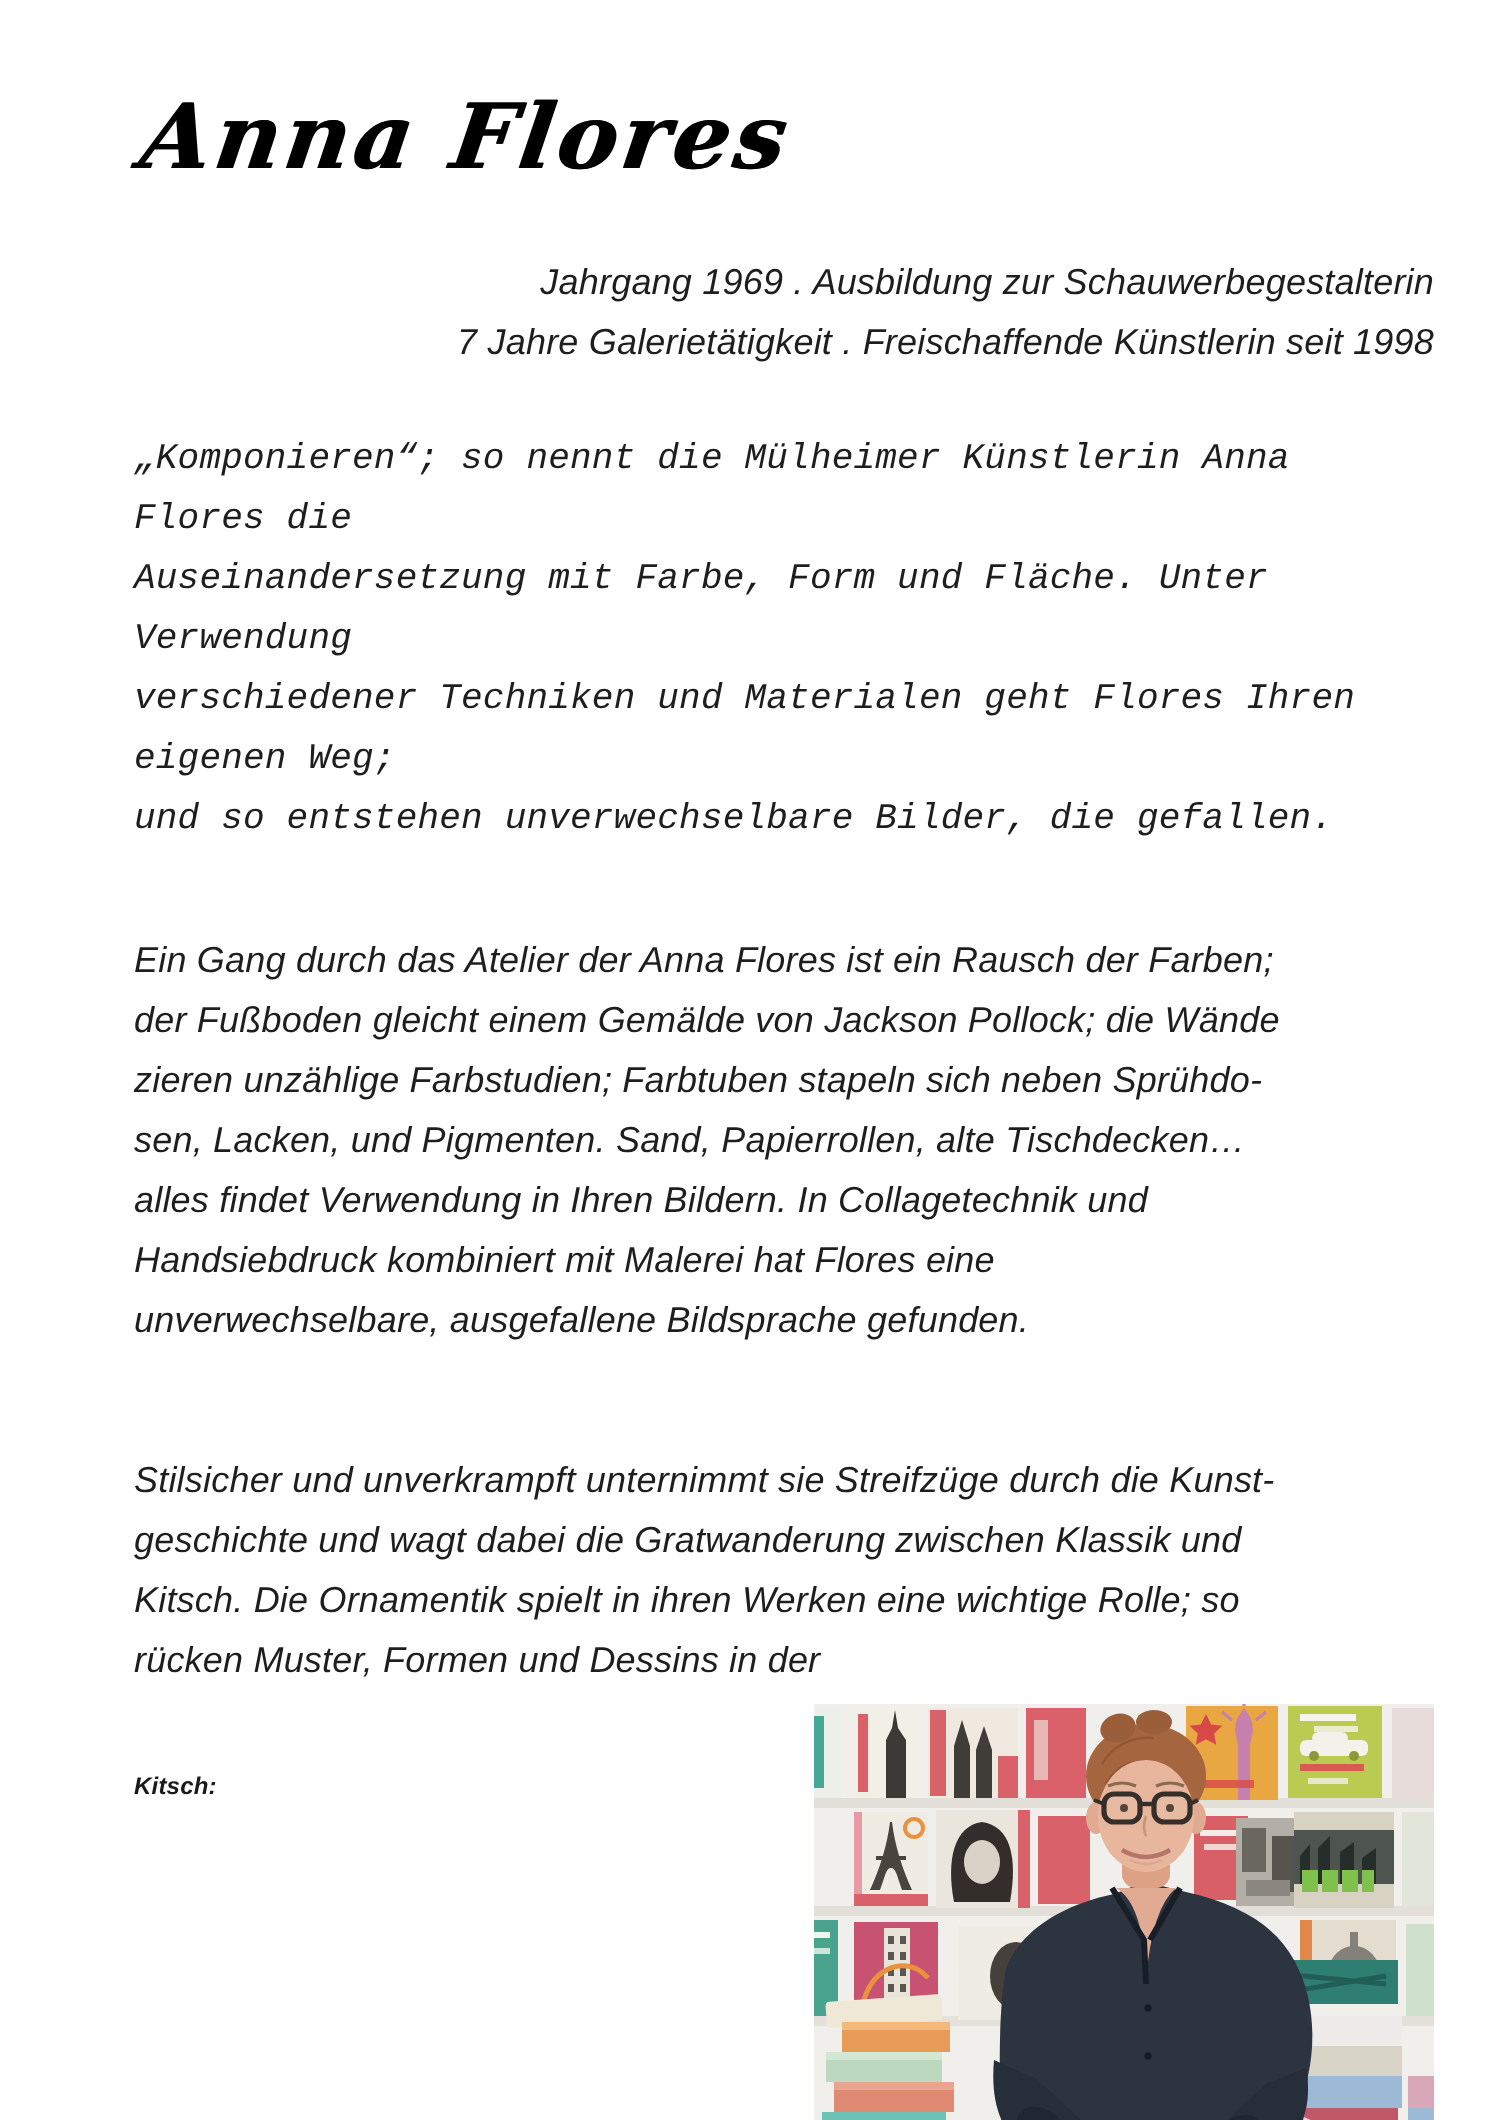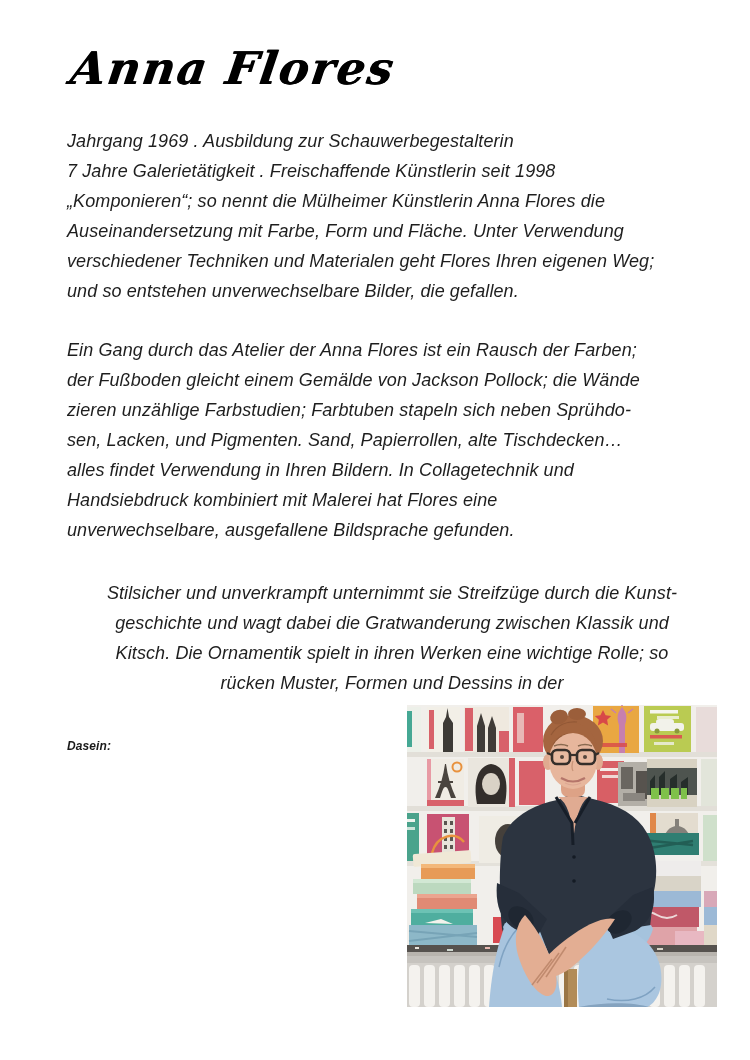--- a/index.html
+++ b/index.html
@@ -14,24 +14,24 @@
     font-size:45px;line-height:54px;letter-spacing:2px;
     transform:skewX(-8deg);transform-origin:left bottom;
     text-shadow:0.6px 0 0 #000;
     white-space:nowrap;
   }
   .body-text{
     margin:0;color:#1e1e1e;
     font-style:italic;font-size:18px;line-height:30px;
     letter-spacing:0.1px;white-space:pre-line;
   }
-  .intro{margin-top:30px;}
-  .para1{}
-  .para2{margin-top:29px;font-style:italic;}
-  .para3{margin-top:33px;text-align:center;}
+  .intro{margin-top:30px;text-align:right;}
+  .para1{margin-top:29px;font-family:Liberation Mono, monospace;}
+  .para2{margin-top:40px;font-style:italic;}
+  .para3{margin-top:50px;}
   .wrap-row{display:flex;align-items:flex-start;}
   .left-col{flex:0 0 340px;width:340px;}
   .sources{
     margin-top:20px;color:#1a1a1a;
     font-style:italic;font-weight:700;font-size:12px;line-height:19px;
     white-space:pre-line;letter-spacing:0.1px;
   }
   .photo{
     flex:0 0 310px;width:310px;height:302px;margin-top:7px;
     overflow:hidden;background:#f1efeb;
@@ -62,21 +62,21 @@
 unverwechselbare, ausgefallene Bildsprache gefunden.</p>
 
   <p class="body-text para3">Stilsicher und unverkrampft unternimmt sie Streifzüge durch die Kunst-
 geschichte und wagt dabei die Gratwanderung zwischen Klassik und
 Kitsch. Die Ornamentik spielt in ihren Werken eine wichtige Rolle; so
 rücken Muster, Formen und Dessins in der</p>
 
   <div class="wrap-row">
     <div class="left-col">
       <div class="sources">
-        <div>Dasein:</div>
+        <div>Kitsch:</div>
       </div>
     </div>
 
     <div class="photo" title="Anna Flores seated in her studio in front of a wall of colorful collage artworks, stacks of painted boxes and a radiator">
       <svg viewBox="0 0 310 302" width="310" height="302">
 
         <rect x="0" y="0" width="310" height="302" fill="#f1efeb"></rect>
 
         <rect x="0" y="47" width="310" height="5" fill="#e2dfd8"></rect>
         <rect x="0" y="101" width="310" height="5" fill="#e2dfd8"></rect>

